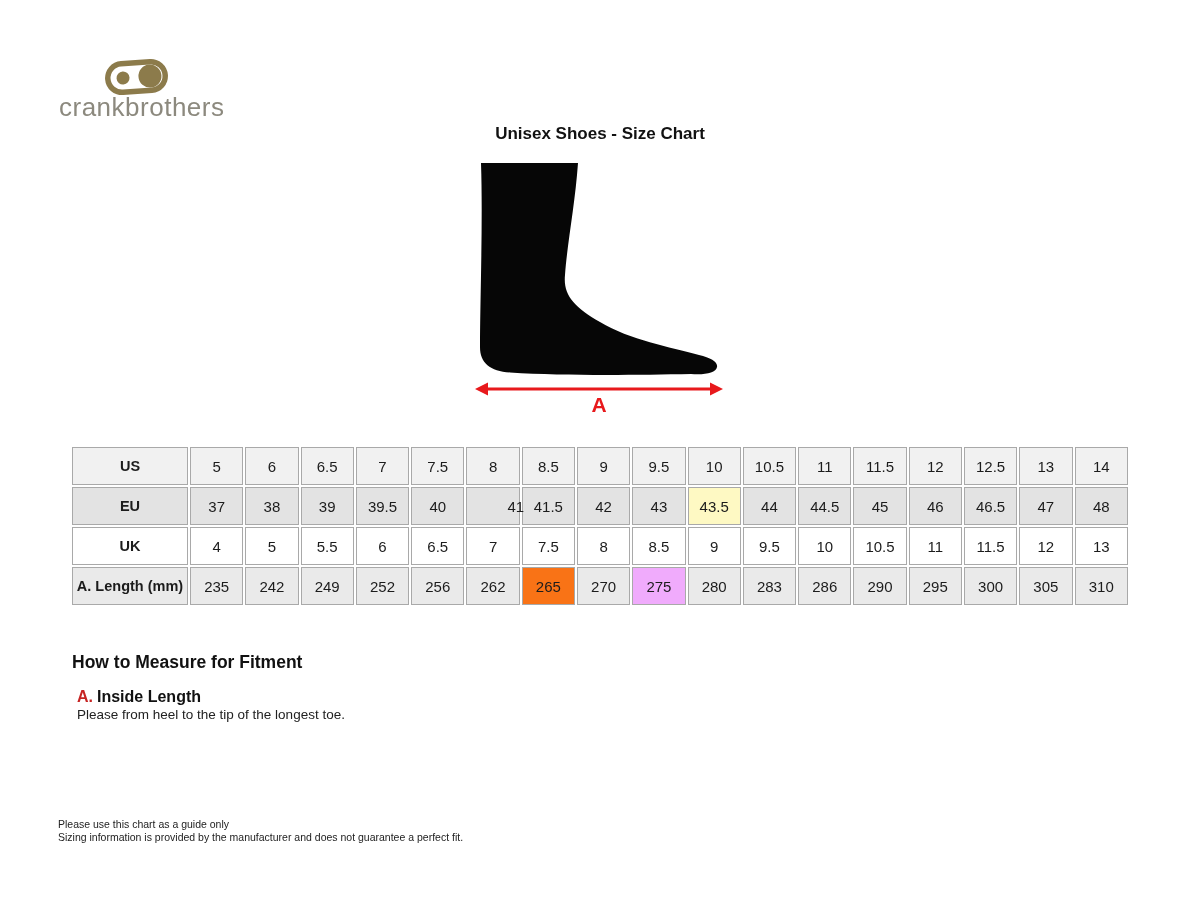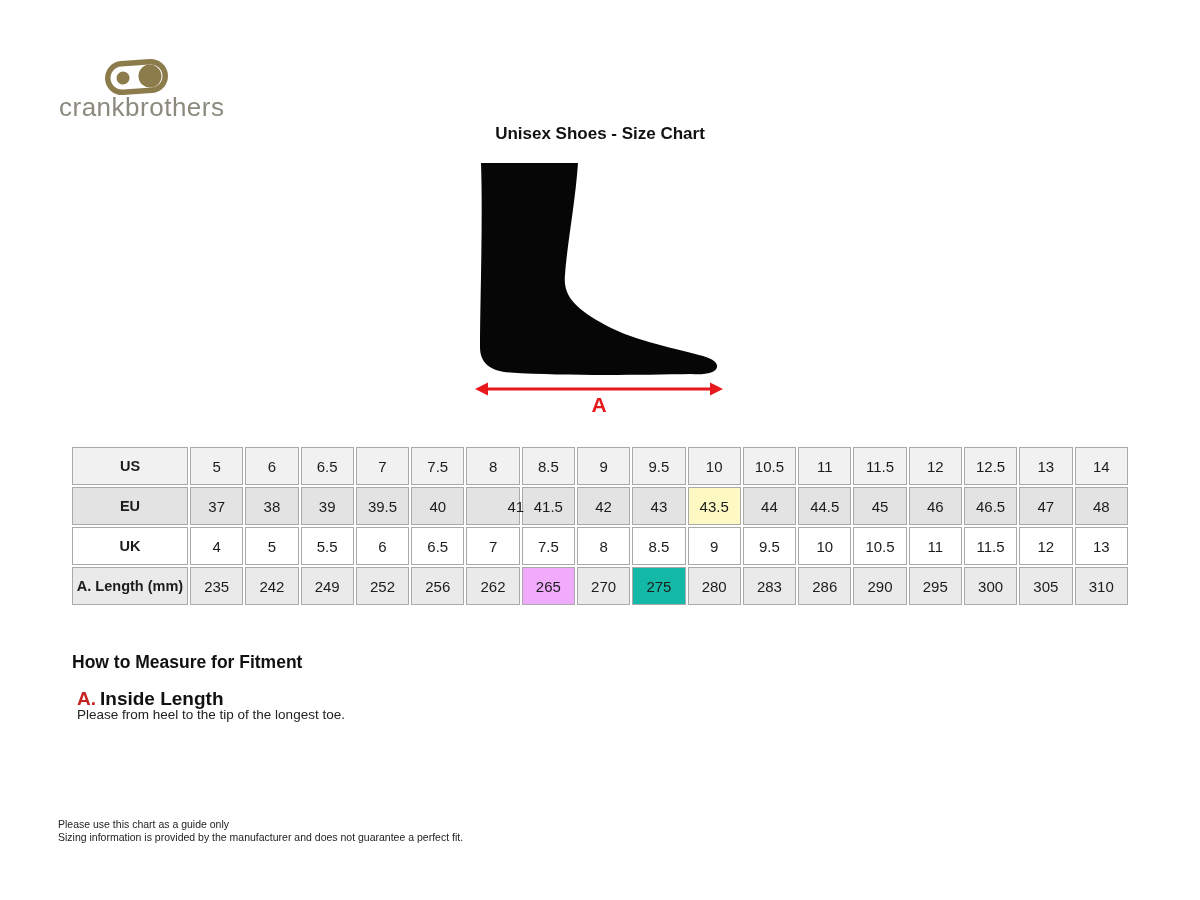--- a/index.html
+++ b/index.html
@@ -23,21 +23,21 @@
   table.size-table{border-collapse:separate;border-spacing:2px;width:1060px;table-layout:fixed;}
   table.size-table th, table.size-table td{
     border:1px solid #a9a9a9;height:36px;text-align:center;vertical-align:middle;
     font-size:15px;color:#1c1c1c;padding:0;
   }
   table.size-table th{font-weight:700;width:114px;font-size:14.5px;}
   table.size-table td{font-weight:400;}
 
   
   .measure-heading{position:absolute;left:72px;top:652px;font-size:17.5px;font-weight:700;color:#111;}
-  .measure-item{position:absolute;left:77px;top:688px;font-size:19px;font-weight:700;color:#111;}
+  .measure-item{position:absolute;left:77px;top:688px;font-size:16px;font-weight:700;color:#111;}
   .measure-item .letter{color:#c62423;margin-right:4px;}
   .measure-text{position:absolute;left:77px;top:707px;font-size:13.5px;font-weight:400;color:#222;}
 
   
   .footer{position:absolute;left:58px;top:818px;font-size:10.5px;color:#222;line-height:1.2;}
 </style>
 </head>
 <body>
 
 <div class="canvas">
@@ -128,23 +128,23 @@
             <td style="background: rgb(255, 255, 255);">13</td>
           </tr>
           <tr>
             <th style="background: rgb(234, 234, 234);">A. Length (mm)</th>
             <td style="background: rgb(234, 234, 234);">235</td>
             <td style="background: rgb(234, 234, 234);">242</td>
             <td style="background: rgb(234, 234, 234);">249</td>
             <td style="background: rgb(234, 234, 234);">252</td>
             <td style="background: rgb(234, 234, 234);">256</td>
             <td style="background: rgb(234, 234, 234);">262</td>
-            <td style="background: #f0abfc;">265</td>
+            <td style="background: #f97316;">265</td>
             <td style="background: rgb(234, 234, 234);">270</td>
-            <td style="background: #14b8a6; margin-top: 22px;">275</td>
+            <td style="background: #f0abfc; margin-top: 22px;">275</td>
             <td style="background: rgb(234, 234, 234);">280</td>
             <td style="background: rgb(234, 234, 234);">283</td>
             <td style="background: rgb(234, 234, 234);">286</td>
             <td style="background: rgb(234, 234, 234);">290</td>
             <td style="background: rgb(234, 234, 234);">295</td>
             <td style="background: rgb(234, 234, 234);">300</td>
             <td style="background: rgb(234, 234, 234);">305</td>
             <td style="background: rgb(234, 234, 234);">310</td>
           </tr>
         </tbody>

